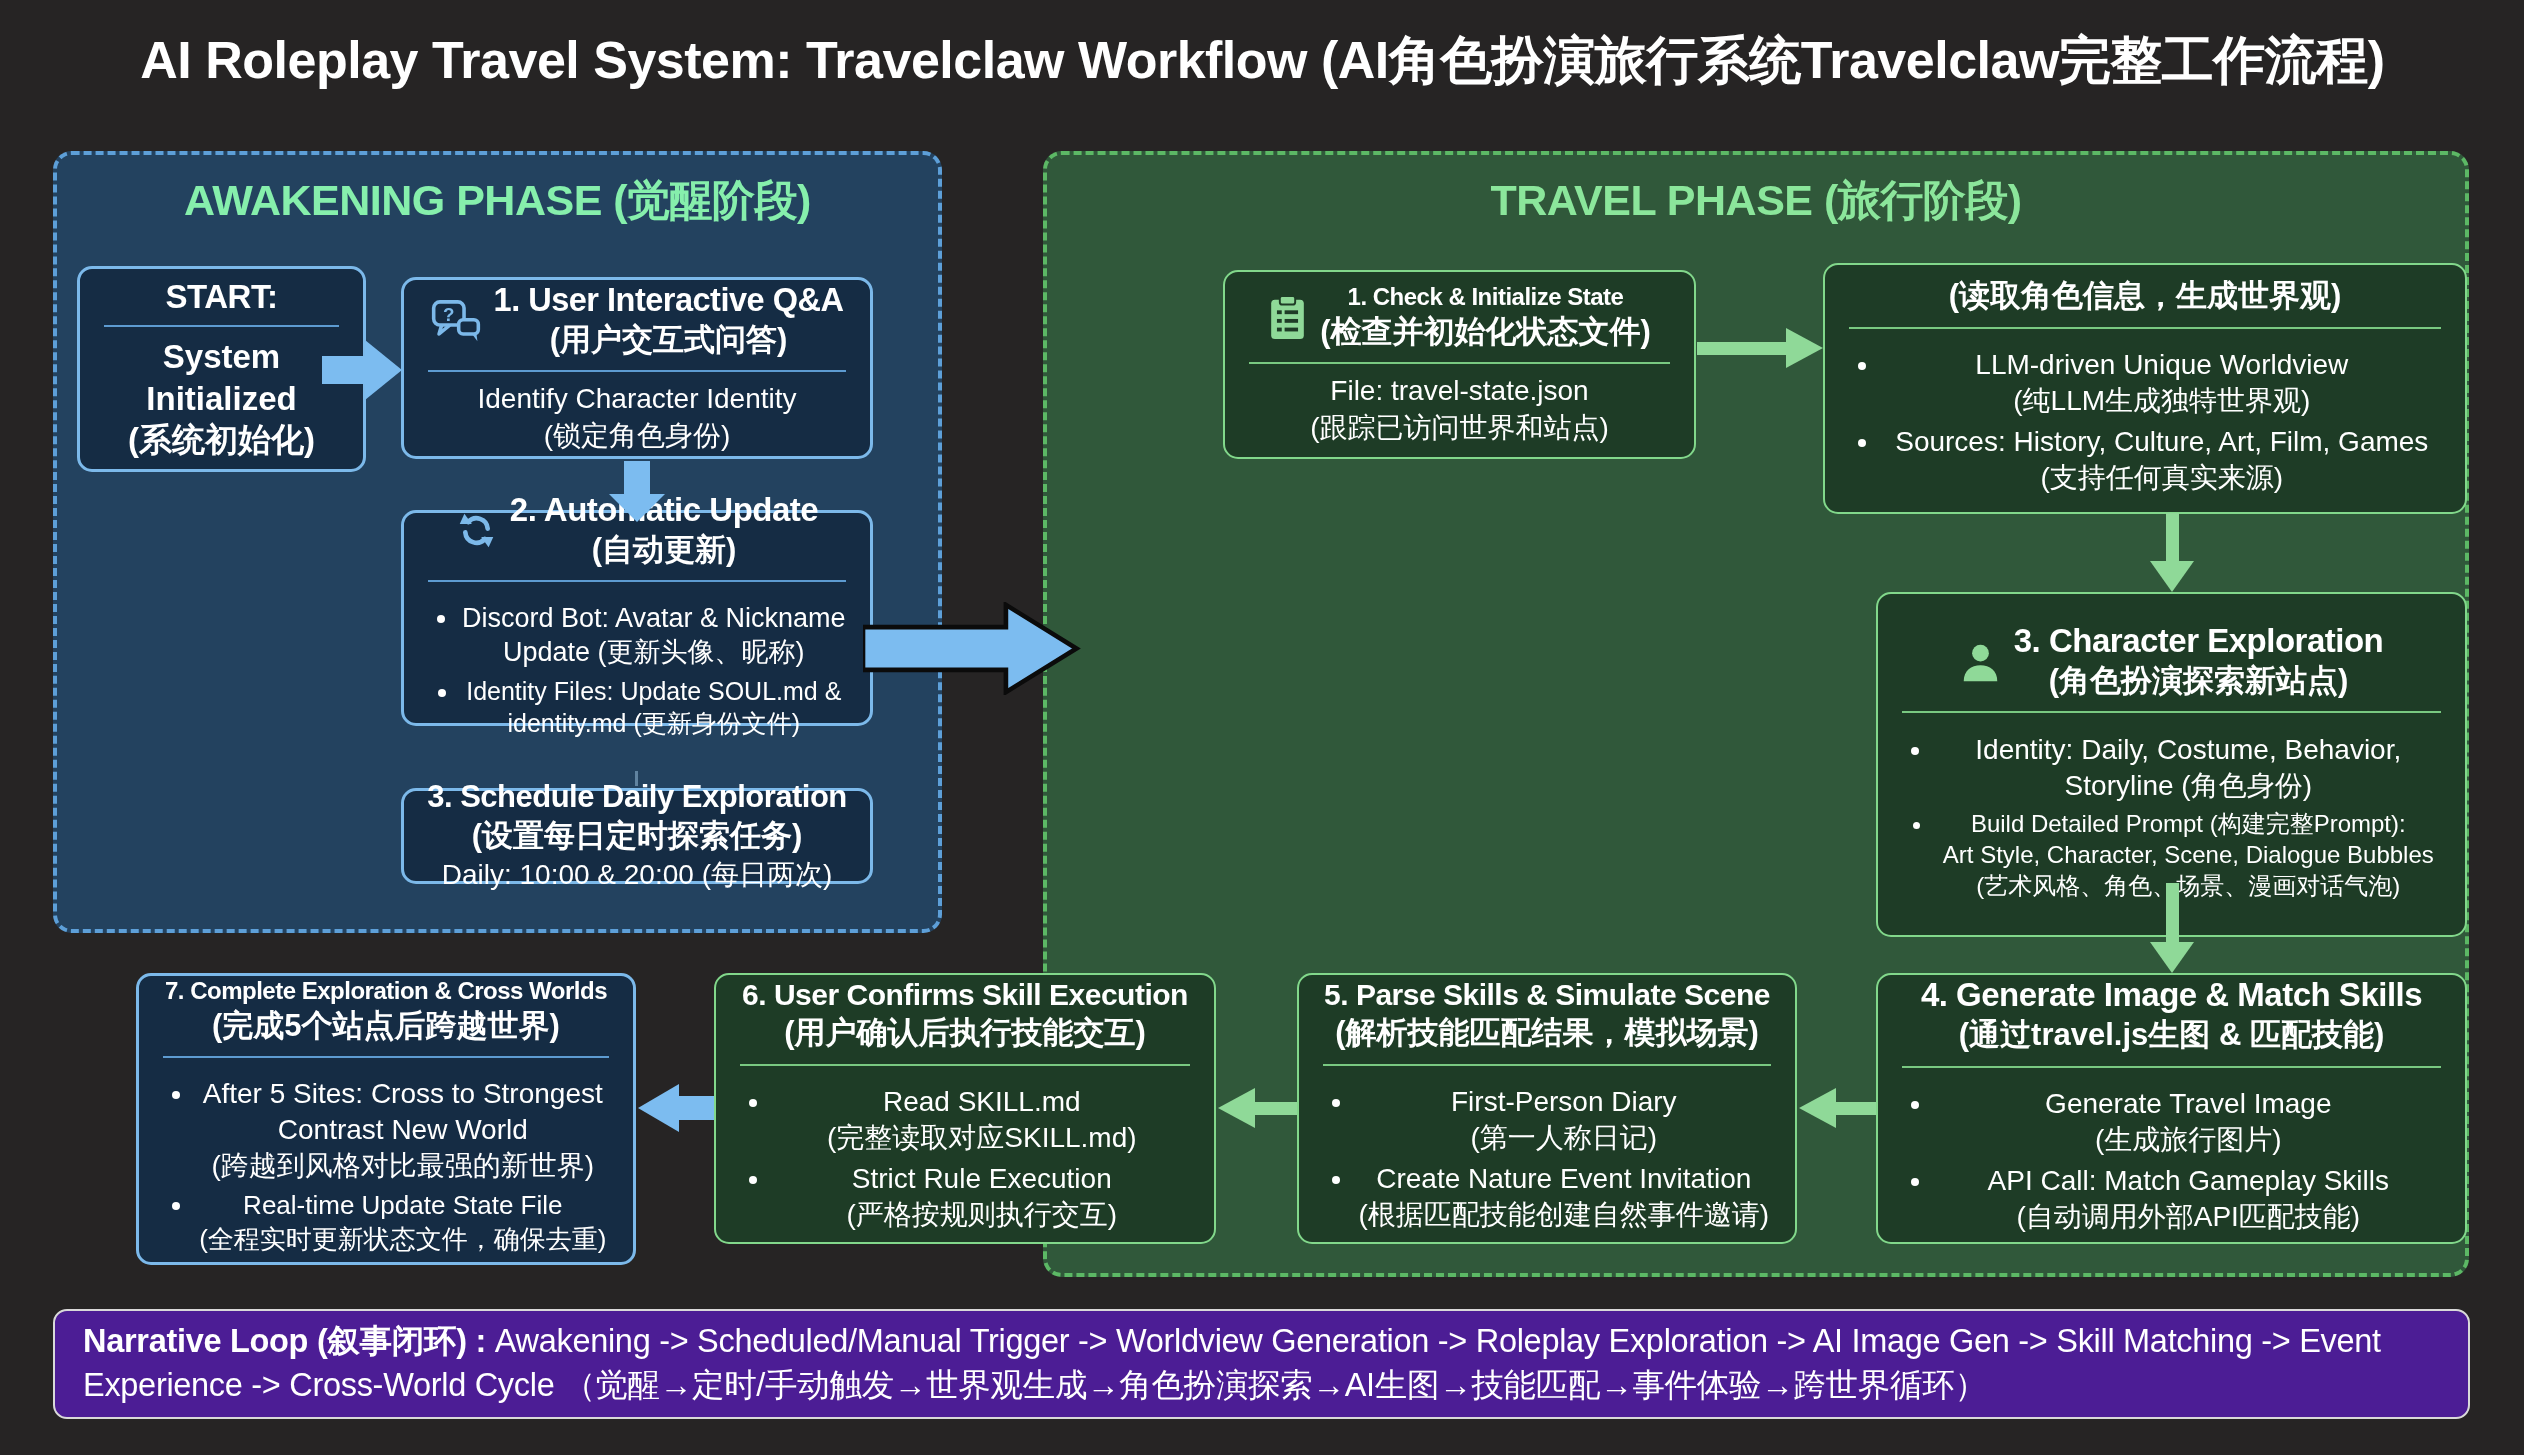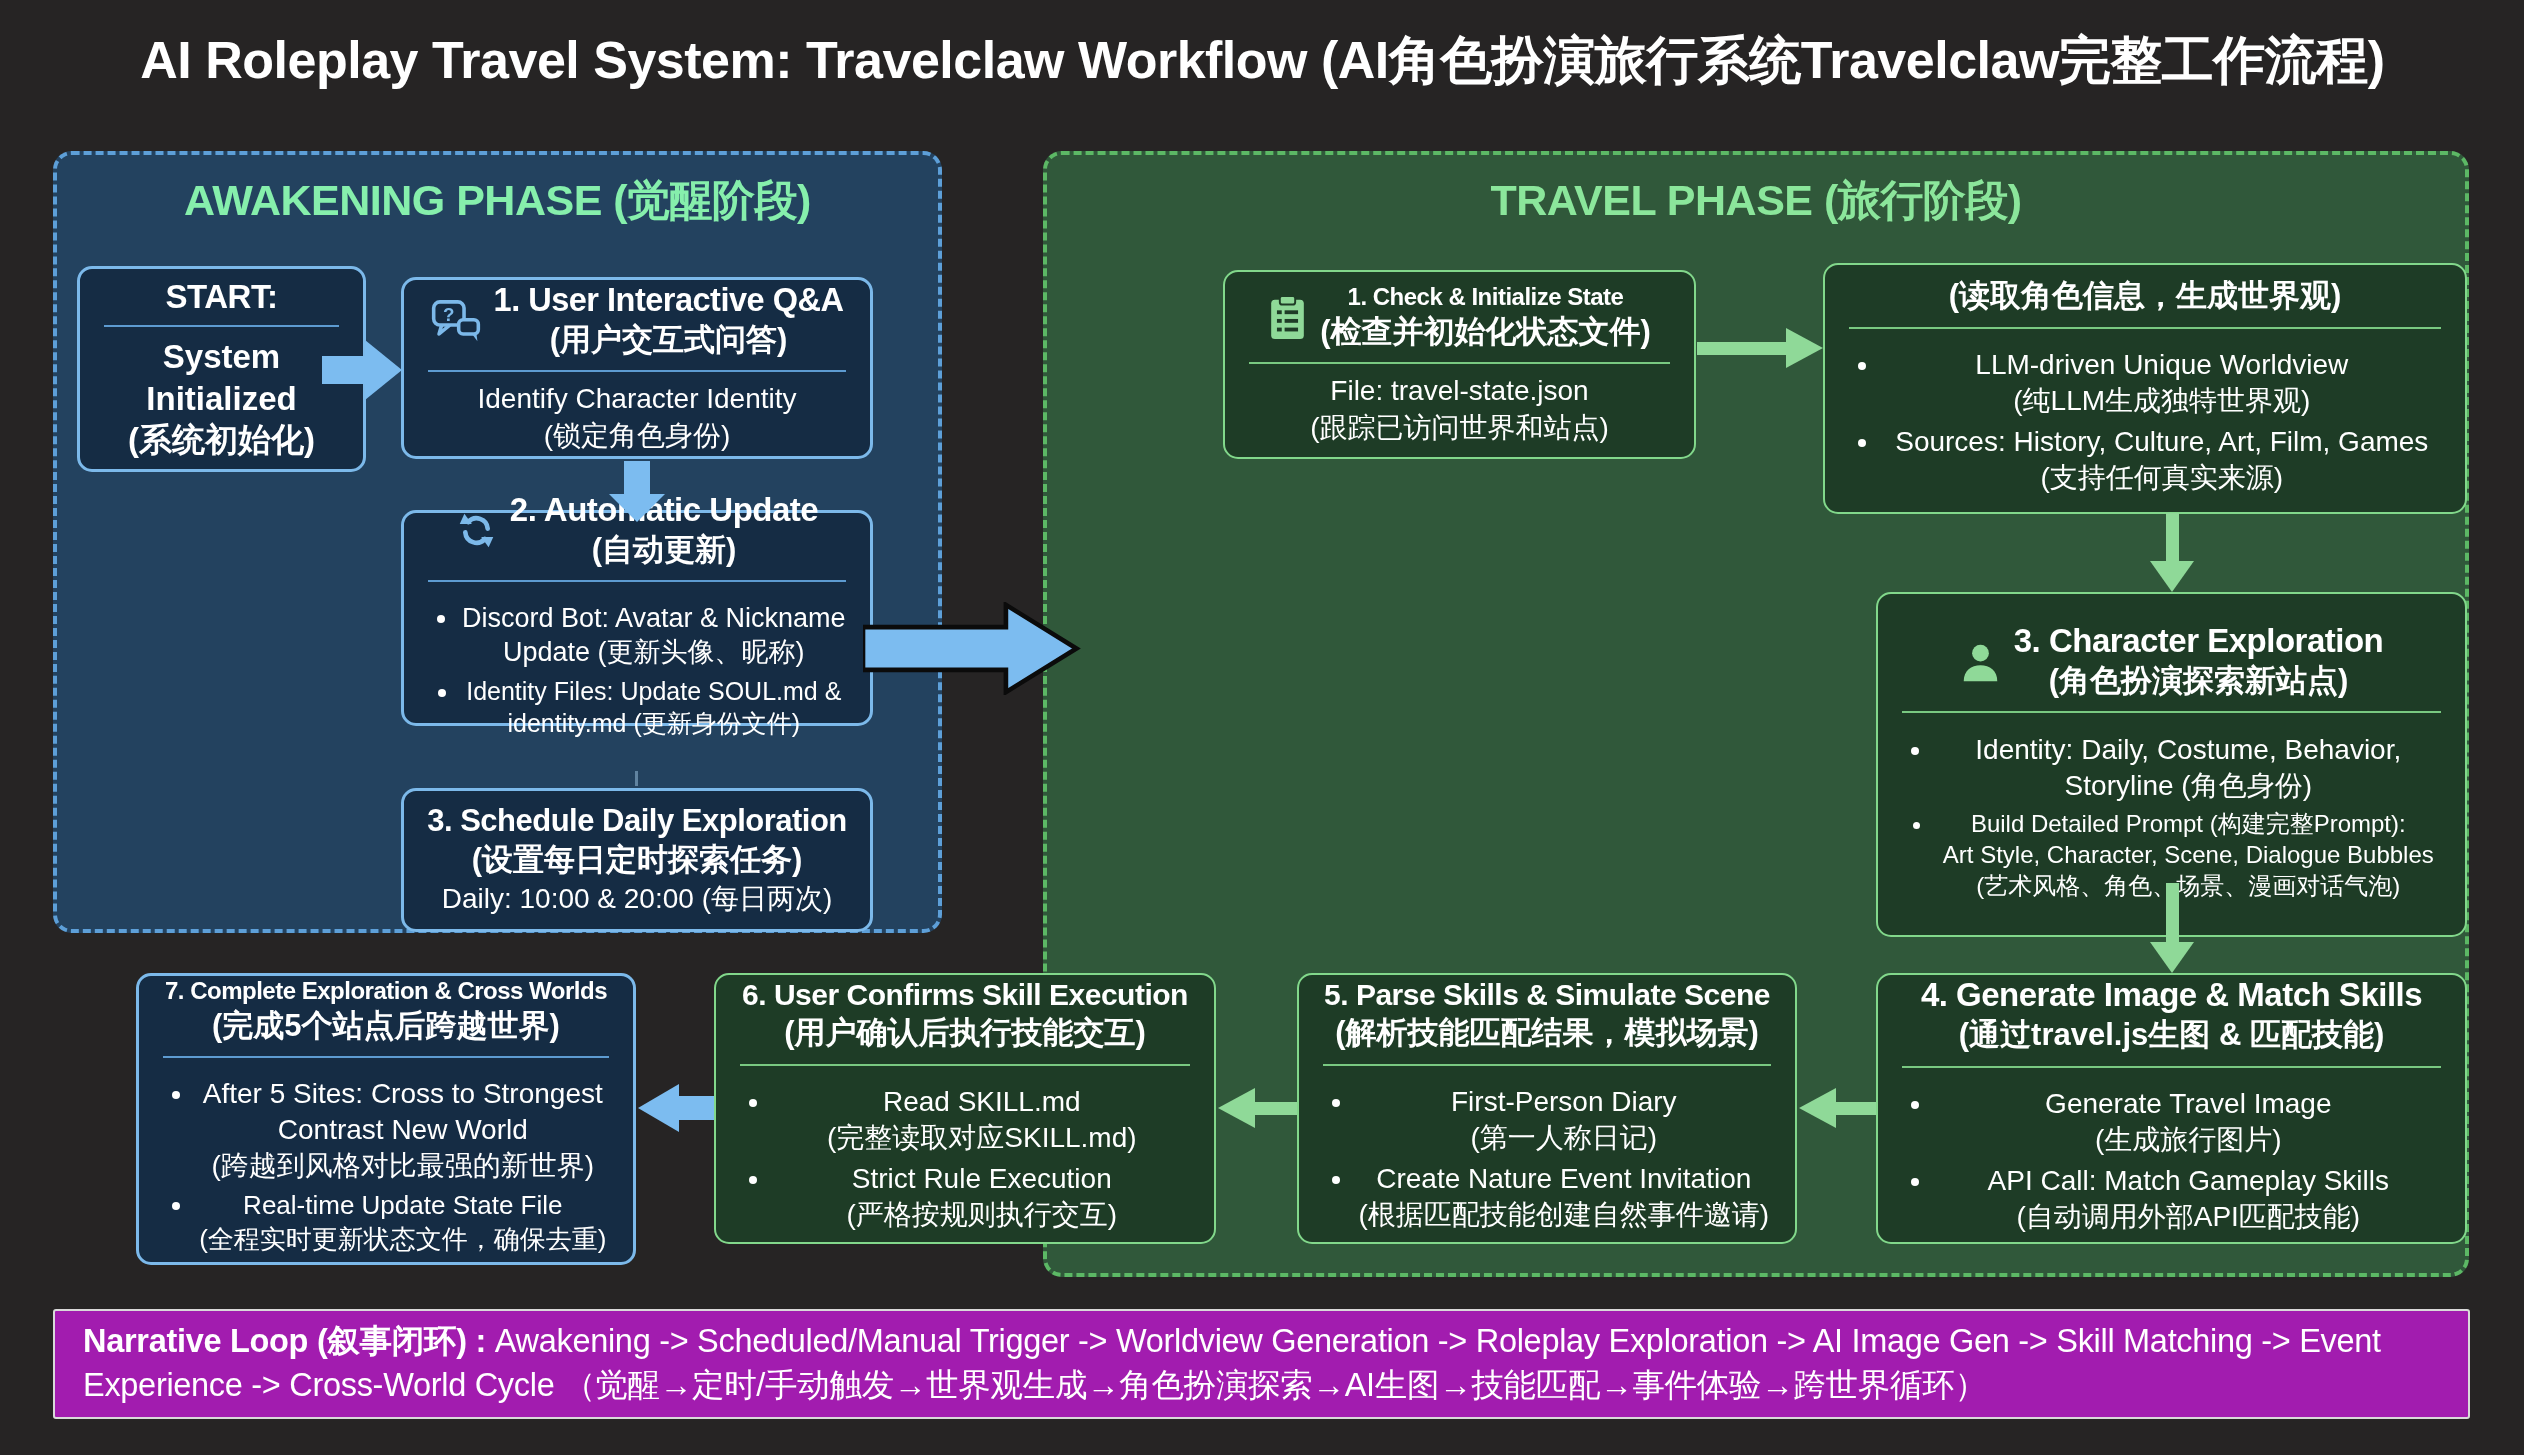--- a/index.html
+++ b/index.html
@@ -40,22 +40,22 @@
   .tri{position:absolute;width:0;height:0;border-style:solid;}
   .tri.r-blue{border-color:transparent transparent transparent #7cbcf0;}
   .tri.r-green{border-color:transparent transparent transparent #8fd998;}
   .tri.l-blue{border-color:transparent #7cbcf0 transparent transparent;}
   .tri.l-green{border-color:transparent #8fd998 transparent transparent;}
   .tri.d-blue{border-color:#7cbcf0 transparent transparent transparent;}
   .tri.d-green{border-color:#8fd998 transparent transparent transparent;}
   .connector{position:absolute;background:rgba(170,210,240,0.45);z-index:4;}
   .bigarrow{position:absolute;z-index:5;}
   
-  .footer{position:absolute;box-sizing:border-box;background:#a21caf;border:2.8px solid #d9d9d9;
-          border-radius:3px;padding:13px 28px;display:flex;align-items:center;}
+  .footer{position:absolute;box-sizing:border-box;background:#4c1d95;border:2.8px solid #d9d9d9;
+          border-radius:14px;padding:13px 28px;display:flex;align-items:center;}
   .footer p{margin:0;font-size:32.5px;line-height:1.35;letter-spacing:-0.3px;color:#fff;}
   .footer .nl-bold{font-weight:bold;}
 </style>
 </head>
 <body>
 
 <div class="canvas">
 
   <h1 class="title fit">AI Roleplay Travel System: Travelclaw Workflow (AI角色扮演旅行系统Travelclaw完整工作流程)</h1>
 
@@ -113,21 +113,21 @@
     </div>
     <div class="divider blue-d"></div>
     <ul class="bullets">
       <li class="fit" style="font-size: 27px;">Discord Bot: Avatar &amp; Nickname
 Update (更新头像、昵称)</li>
       <li class="fit" style="font-size: 25px;">Identity Files: Update SOUL.md &amp;
 identity.md (更新身份文件)</li>
     </ul>
   </div>
 
-  <div class="box blue" style="left:401px;top:788px;width:472px;height:144px;">
+  <div class="box blue" style="left:401px;top:788px;width:472px;height:96px;">
     <div class="b-title fit" style="font-size: 31px;">3. Schedule Daily Exploration</div>
     <div class="b-zh fit">(设置每日定时探索任务)</div>
     <div class="b-body fit">Daily: 10:00 &amp; 20:00 (每日两次)</div>
   </div>
 
   <div class="box green" style="left:1223px;top:270px;width:473px;height:189px;">
     <div class="head">
       <span class="icon">
         <svg viewBox="0 0 40 50" width="39" height="48">
           <rect x="3" y="6" width="34" height="41" rx="4" fill="#8fd998"></rect>

